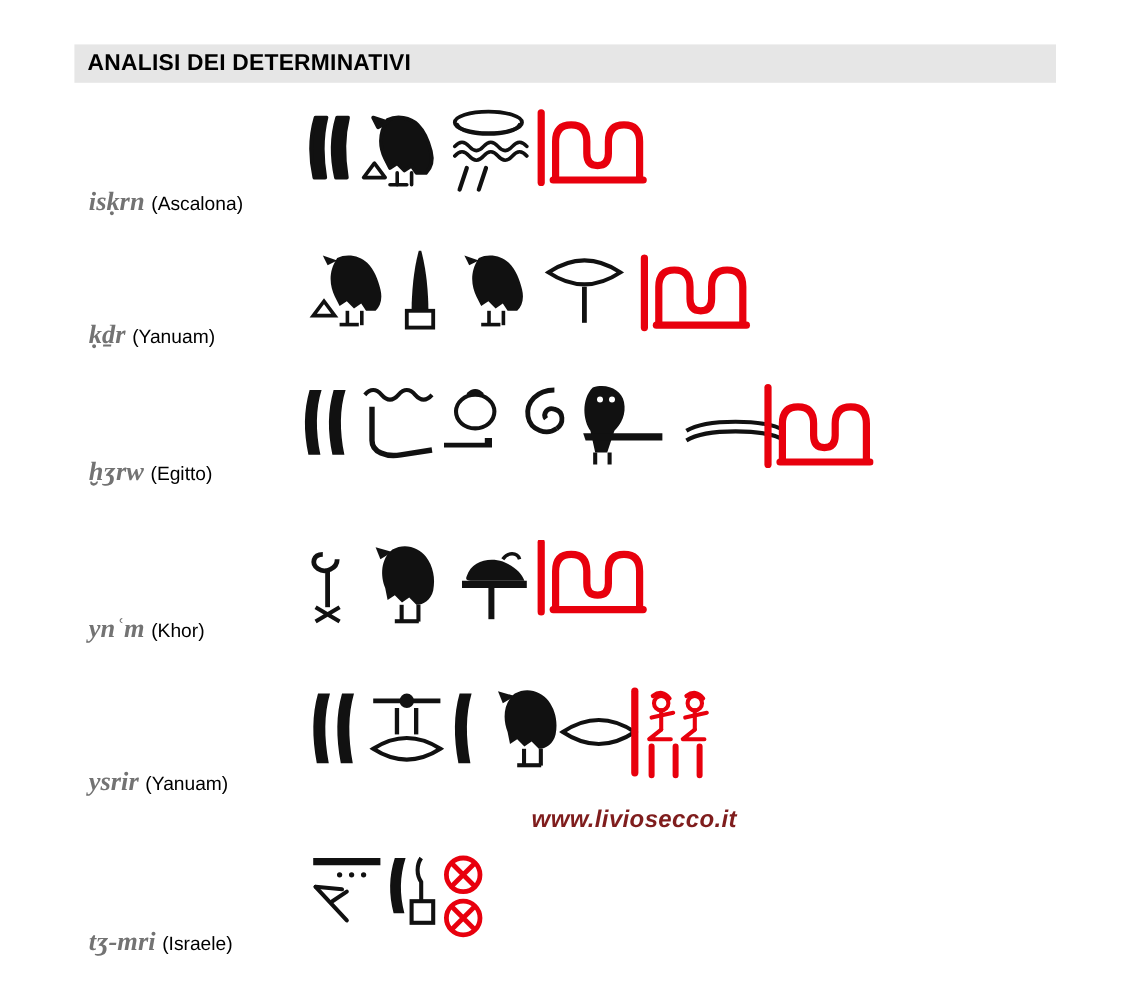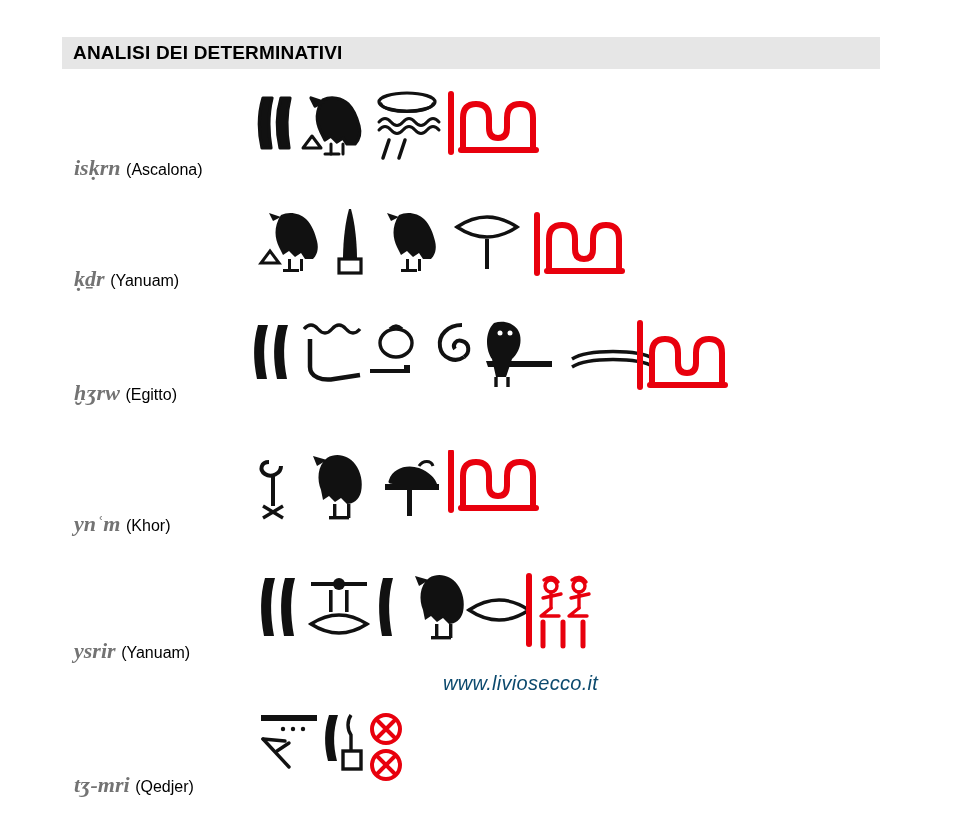--- a/index.html
+++ b/index.html
@@ -66,24 +66,24 @@
     position: absolute;
   }
   .glyphs svg { display: block; }
 
   
   #watermark {
     position: absolute;
     left: 443px;
     top: 672px;
     font-family: "Liberation Sans", sans-serif;
-    font-weight: normal;
+    font-weight: bold;
     font-style: italic;
     font-size: 20px;
-    color: #0c4a6e;
+    color: #7f1d1d;
     letter-spacing: 0.3px;
   }
 </style>
 </head>
 <body>
 
 <div id="title-bar">
   <span class="title-text">ANALISI DEI DETERMINATIVI</span>
 </div>
 
@@ -320,21 +320,21 @@
       </g>
     </svg>
   </div>
 </div>
 
 <div id="watermark">www.liviosecco.it</div>
 
 <div class="row" style="top:0;">
   <div class="label" style="top:772px;">
     <span class="translit">tʒ-mri</span>
-    <span class="gloss">(Qedjer)</span>
+    <span class="gloss">(Israele)</span>
   </div>
   <div class="glyphs" style="left:255px; top:705px;">
     <svg width="160" height="78" viewBox="0 0 160 78" xmlns="http://www.w3.org/2000/svg">
       <g fill="#111">
 
         <path d="M6,10 L62,10 L62,16 L6,16 Z"></path>
         <circle cx="28" cy="24" r="2.2"></circle>
         <circle cx="38" cy="24" r="2.2"></circle>
         <circle cx="48" cy="24" r="2.2"></circle>
 

